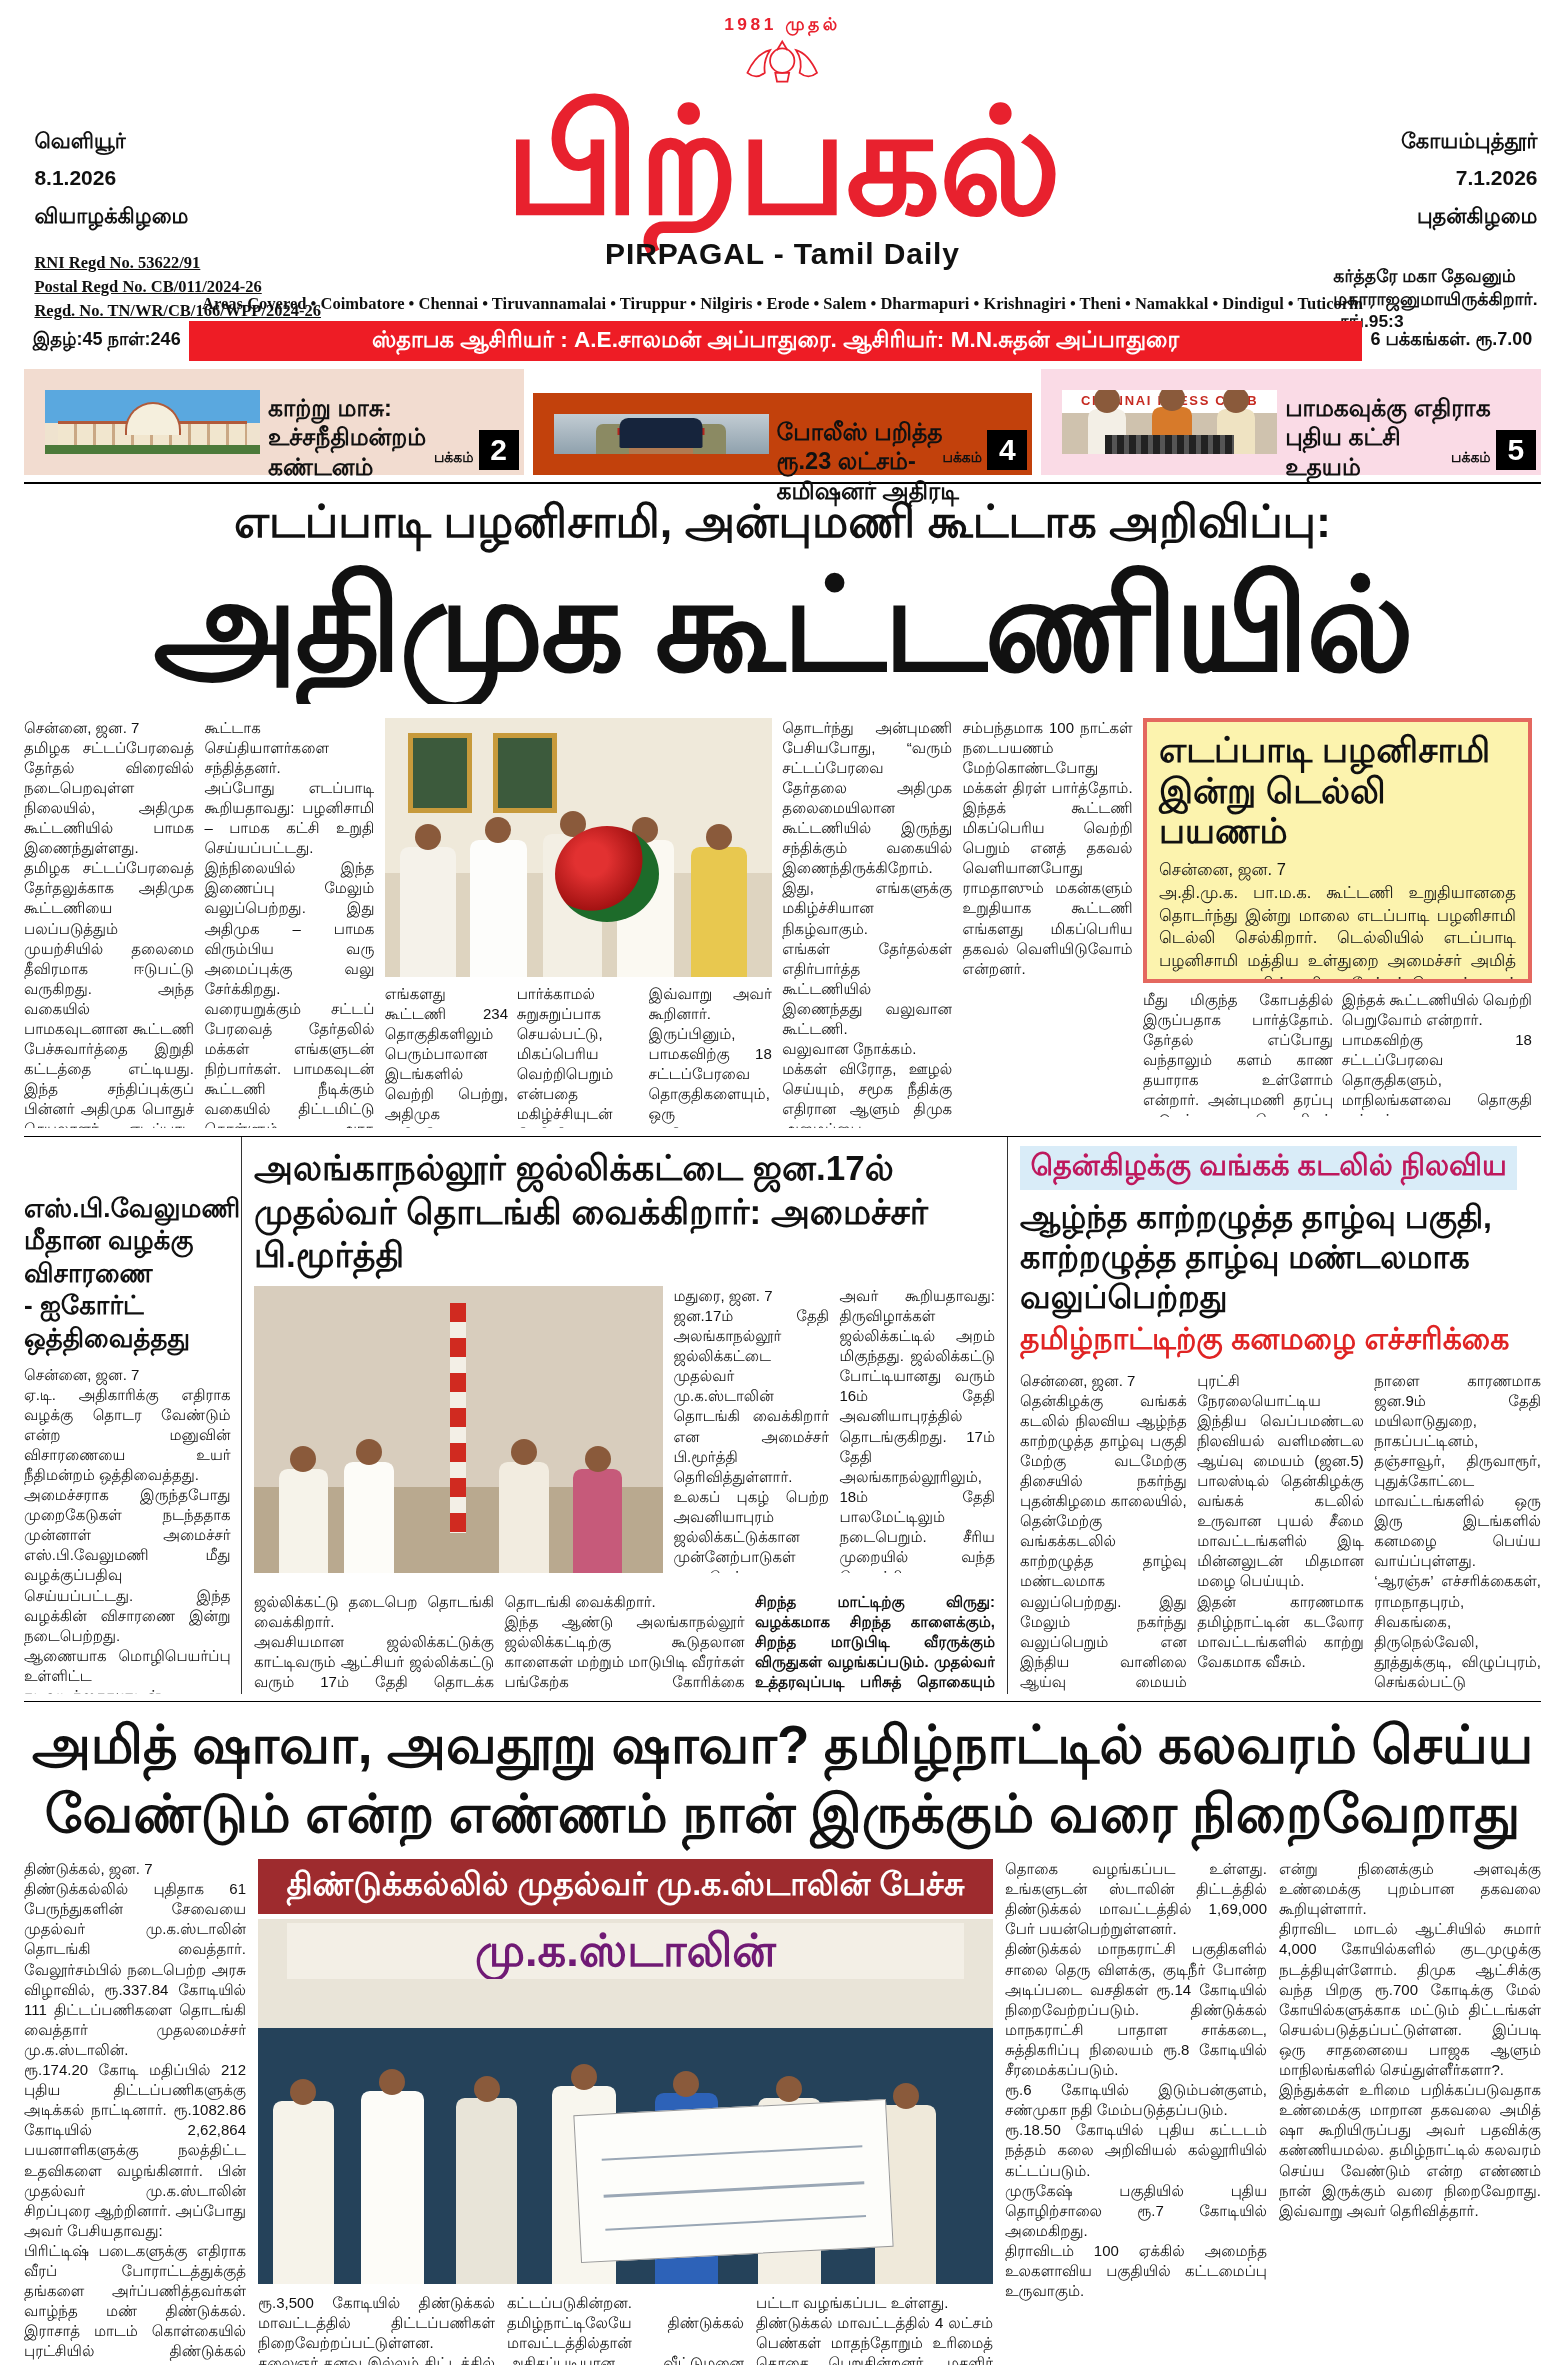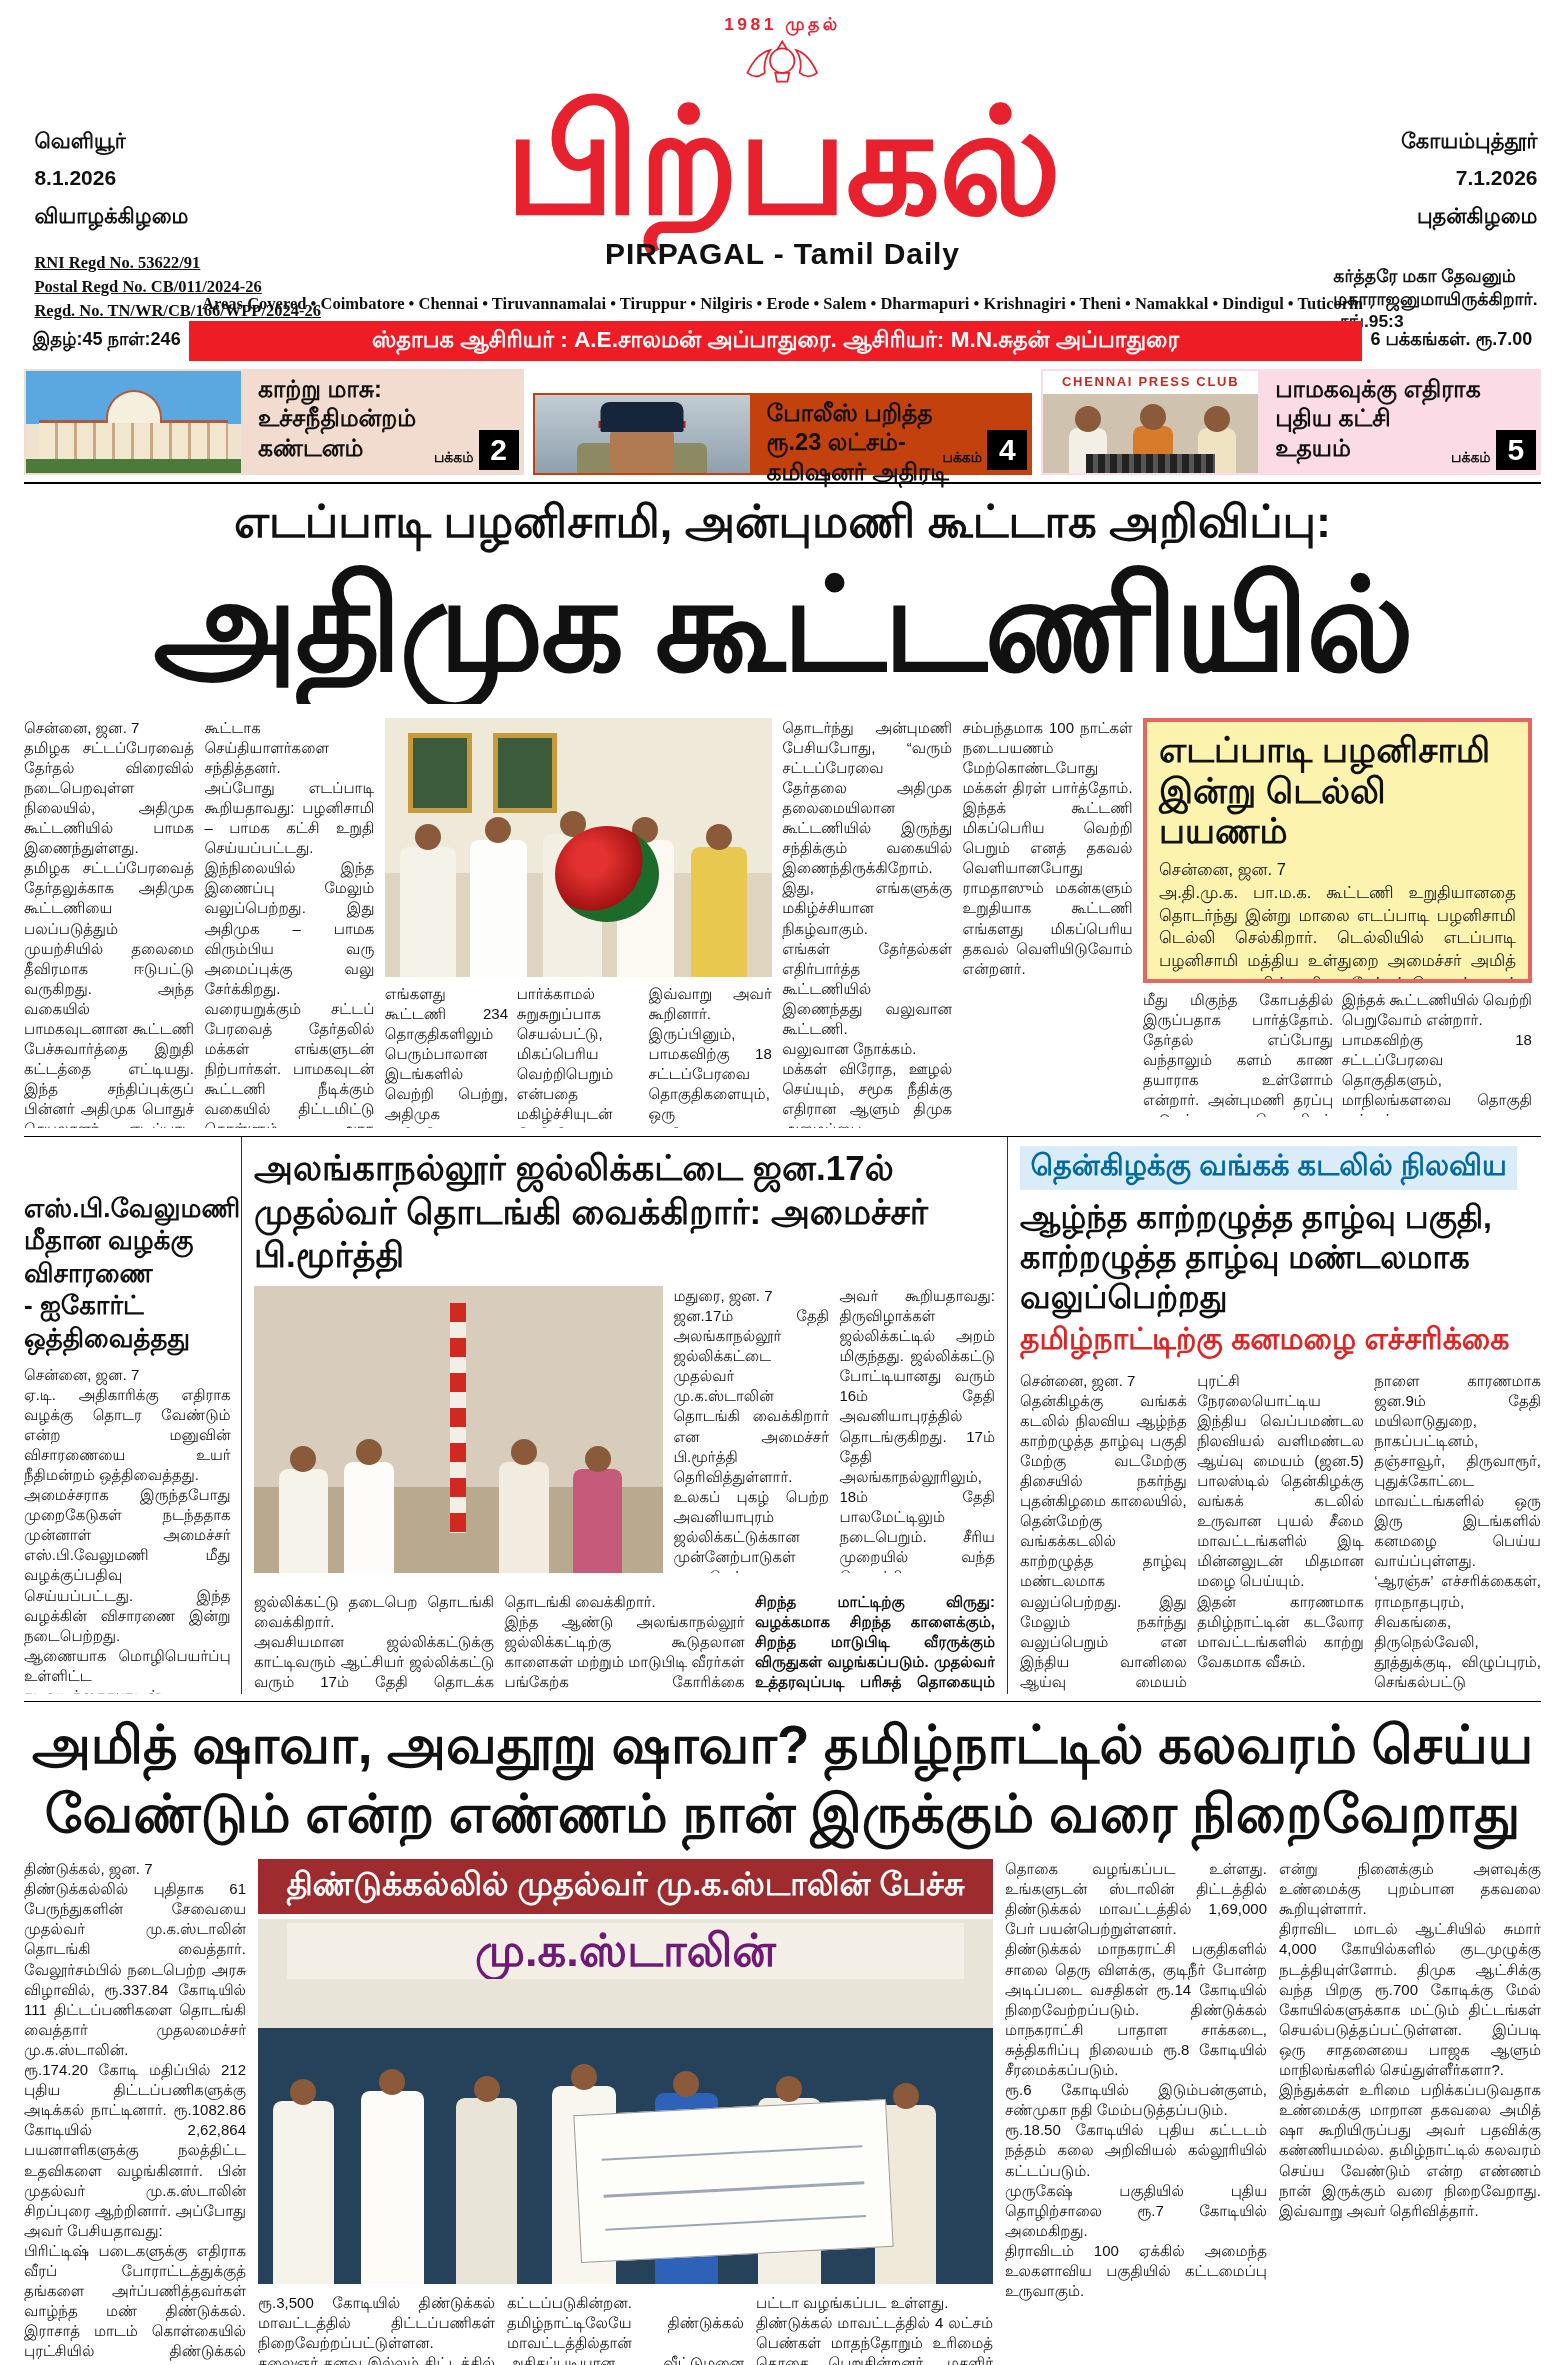--- a/index.html
+++ b/index.html
@@ -22,21 +22,21 @@
   .mh-title { color:#e8212e; font-size:148px; font-weight:900; line-height:1.0; letter-spacing:-1.7px;
               font-family:"Liberation Sans", sans-serif; }
   .mh-sub { font-size:30px; font-weight:bold; letter-spacing:0.9px; margin-top:1.7px; }
   .areas { text-align:center; font-family:"Liberation Serif", serif; font-size:16.5px; font-weight:bold; margin-top:7px; }
   .redstrip { margin-top:7px; display:flex; align-items:center; }
   .redstrip .issue, .redstrip .price { font-size:18px; font-weight:bold; white-space:nowrap; padding:0 8.7px; }
   .redstrip .mid { flex:1; background:#ee1c25; color:#fff; text-align:center; font-size:22.6px; font-weight:bold; padding:6px 0; }
 
   
   .teasers { display:flex; gap:8.7px; margin-top:8.7px; height:106px; }
-  .teaser { flex:1; display:flex; align-items:stretch; padding:2px; gap:17px; position:relative; }
+  .teaser { flex:1; display:flex; align-items:stretch; padding:21px; gap:8px; position:relative; }
   .t1 { background:#f2dcd0; } .t2 { background:#c2410c;margin-top:24px; } .t3 { background:#fadbe6; }
   .tphoto { width:215px; position:relative; overflow:hidden; flex:none; }
   .thead { font-size:23.5px; font-weight:900; line-height:1.25; padding-top:3.5px; }
   .pagetag { position:absolute; right:5.2px; bottom:5.2px; display:flex; align-items:flex-end; gap:5.2px; }
   .pagetag .plabel { font-size:14px; font-weight:bold; padding-bottom:3.5px; }
   .pagetag .pnum { background:#000; color:#fff; width:40px; height:40px; font-size:30px; font-weight:900;
                    display:flex; align-items:center; justify-content:center; }
 
   
   .scene { position:absolute; inset:0; }
@@ -99,21 +99,21 @@
   .s2-left h3 { font-size:26px; font-weight:900; line-height:1.25;margin-top:44px; }
   .vdiv { width:0; border-left:1.7px solid #333; }
   .s2-mid { width:765px; padding:8.7px 12px 0 12px; display:flex; flex-direction:column; }
   .s2-mid h2 { font-size:35px; font-weight:900; line-height:1.25; }
   .jk-row { display:flex; gap:10.4px; margin-top:8.7px; height:287px; overflow:hidden; }
   .photo-jalli { width:409px; position:relative; overflow:hidden; flex:none; }
   .jk-row .col { flex:1; }
   .jk-row2 { display:flex; gap:10.4px; margin-top:19px; flex:1; overflow:hidden; }
   .jk-row2 .col { flex:1; }
   .s2-right { flex:1; padding:8.7px 0 0 12px; }
-  .cy-kicker { display:inline-block; background:#d9ecf8; color:#0369a1; font-size:29px; font-weight:bold; padding:3.5px 10.4px; }
+  .cy-kicker { display:inline-block; background:#d9ecf8; color:#be185d; font-size:29px; font-weight:bold; padding:3.5px 10.4px; }
   .cy-head { font-size:32px; font-weight:900; line-height:1.25; margin-top:7px; }
   .cy-sub { font-size:30px; font-weight:bold; color:#e02424; margin-top:5.2px; }
   .cy-cols { display:flex; gap:10.4px; margin-top:10.4px; height:365px; overflow:hidden; }
   .cy-cols .col { flex:1; }
 
   
   .sec3 { border-top:1.7px solid #000; margin-top:7px; padding-top:8.7px; }
   .s3-head { font-size:53px; font-weight:900; line-height:1.3; text-align:center; }
   .s3-body { display:flex; gap:12px; margin-top:10.4px; height:525px; overflow:hidden; }
   .s3-left { width:222px; }

